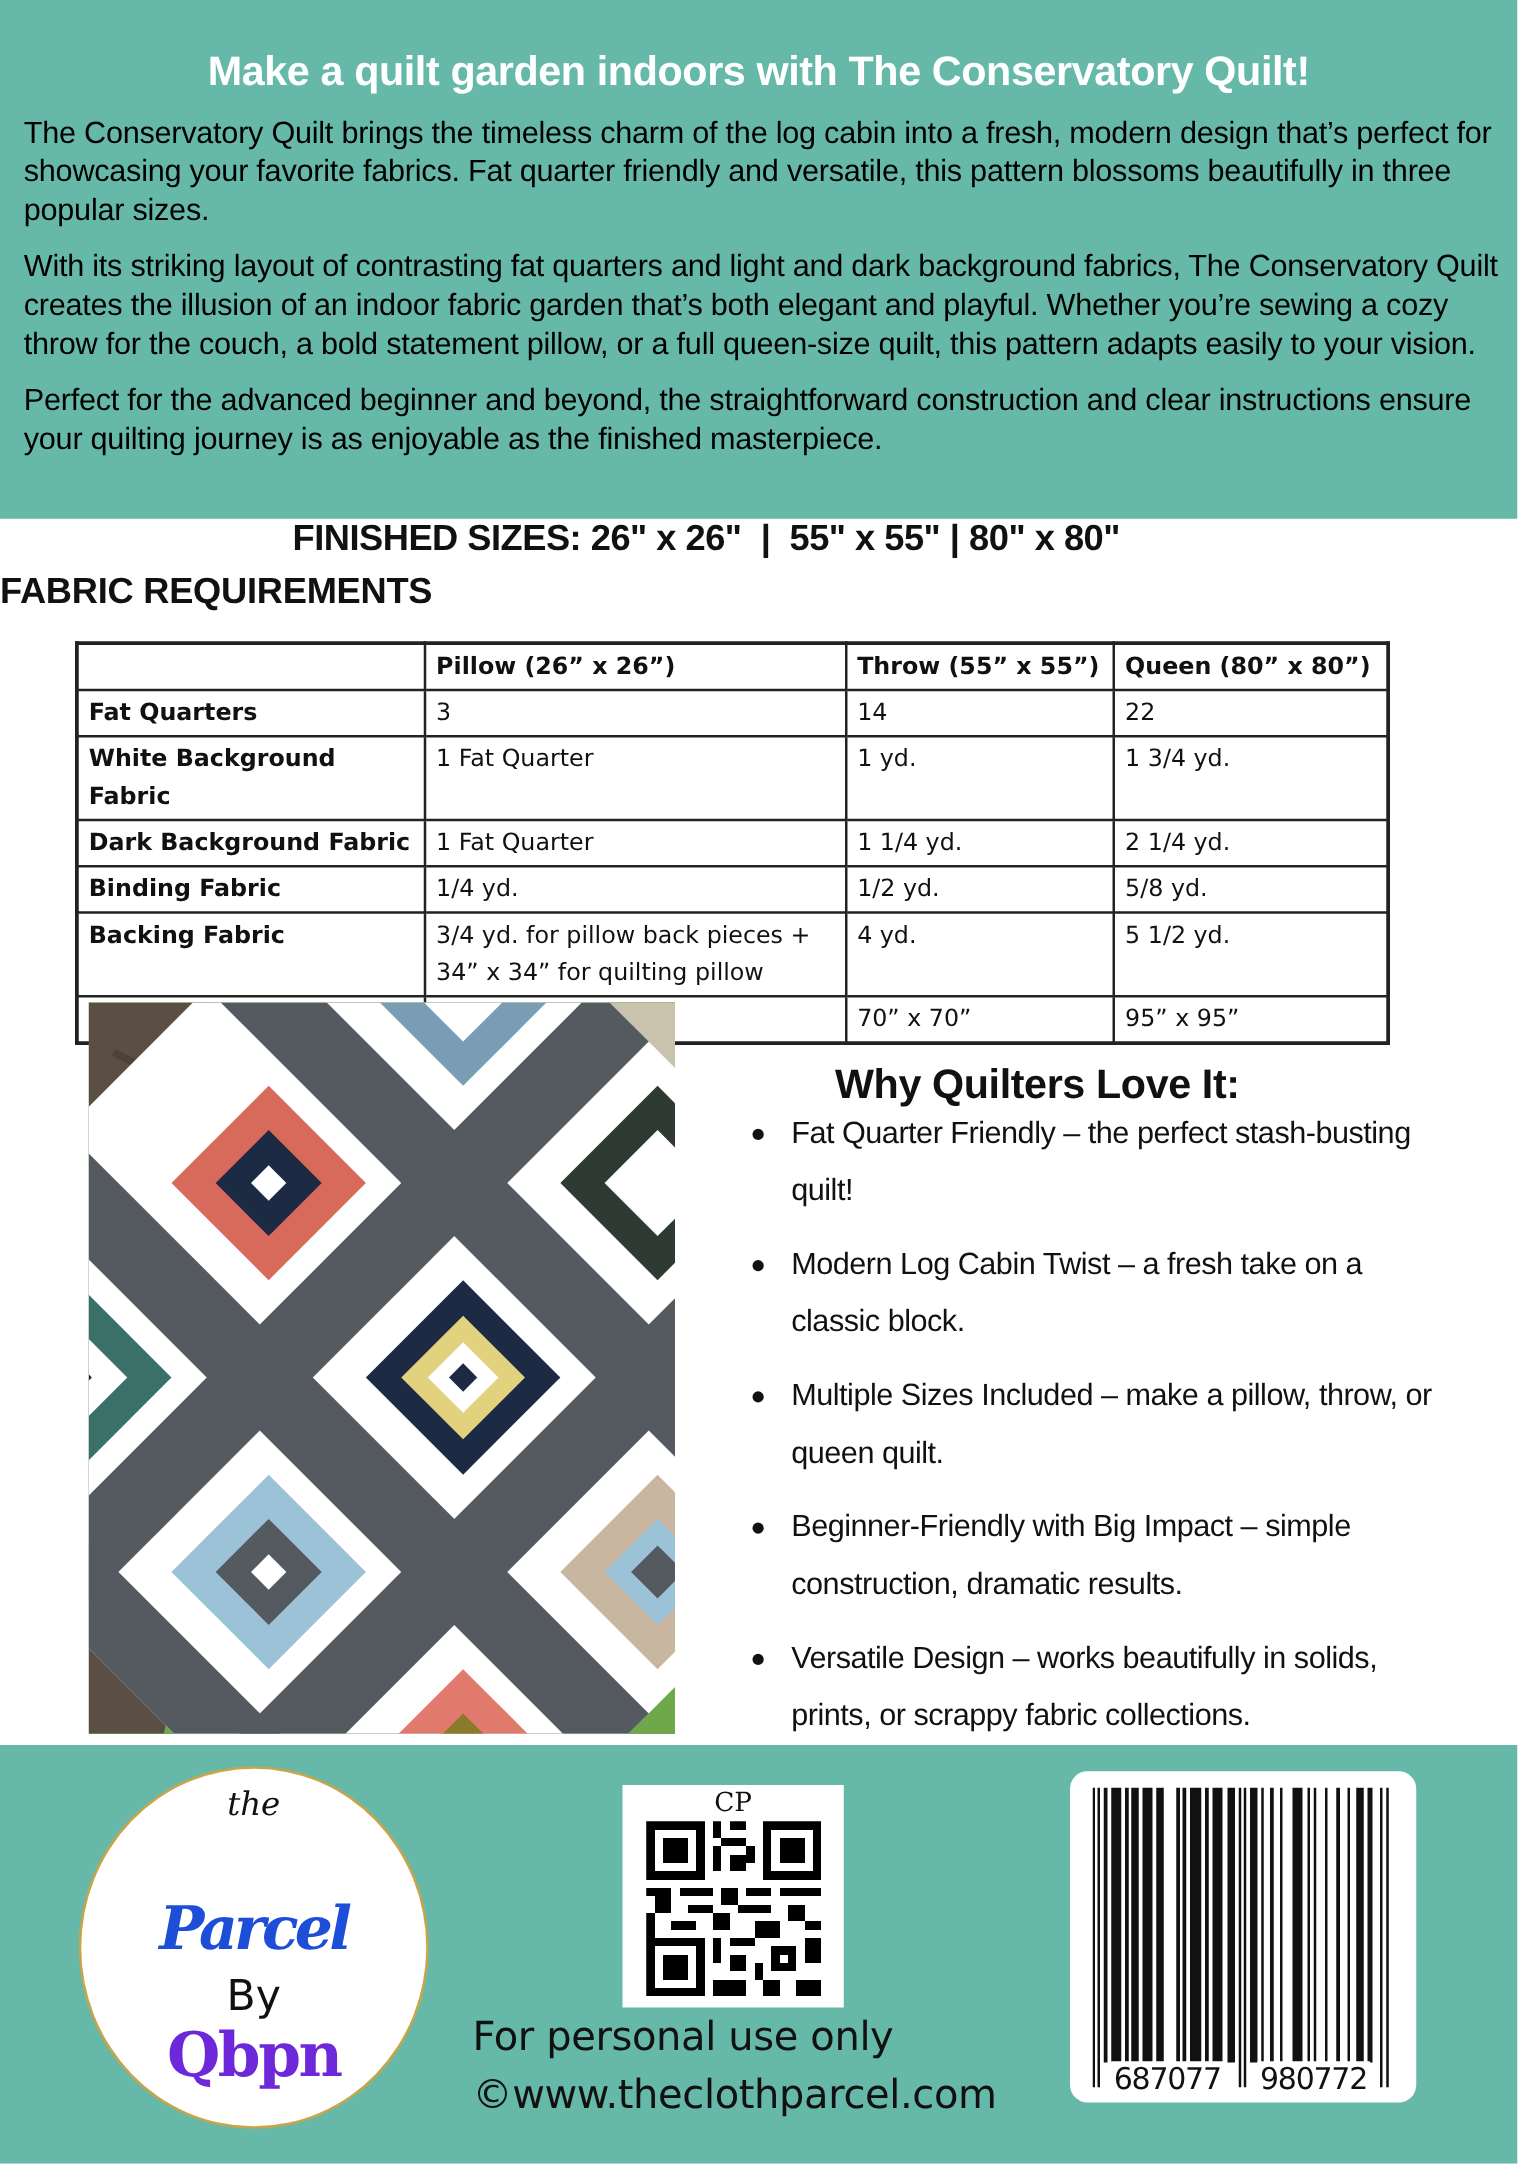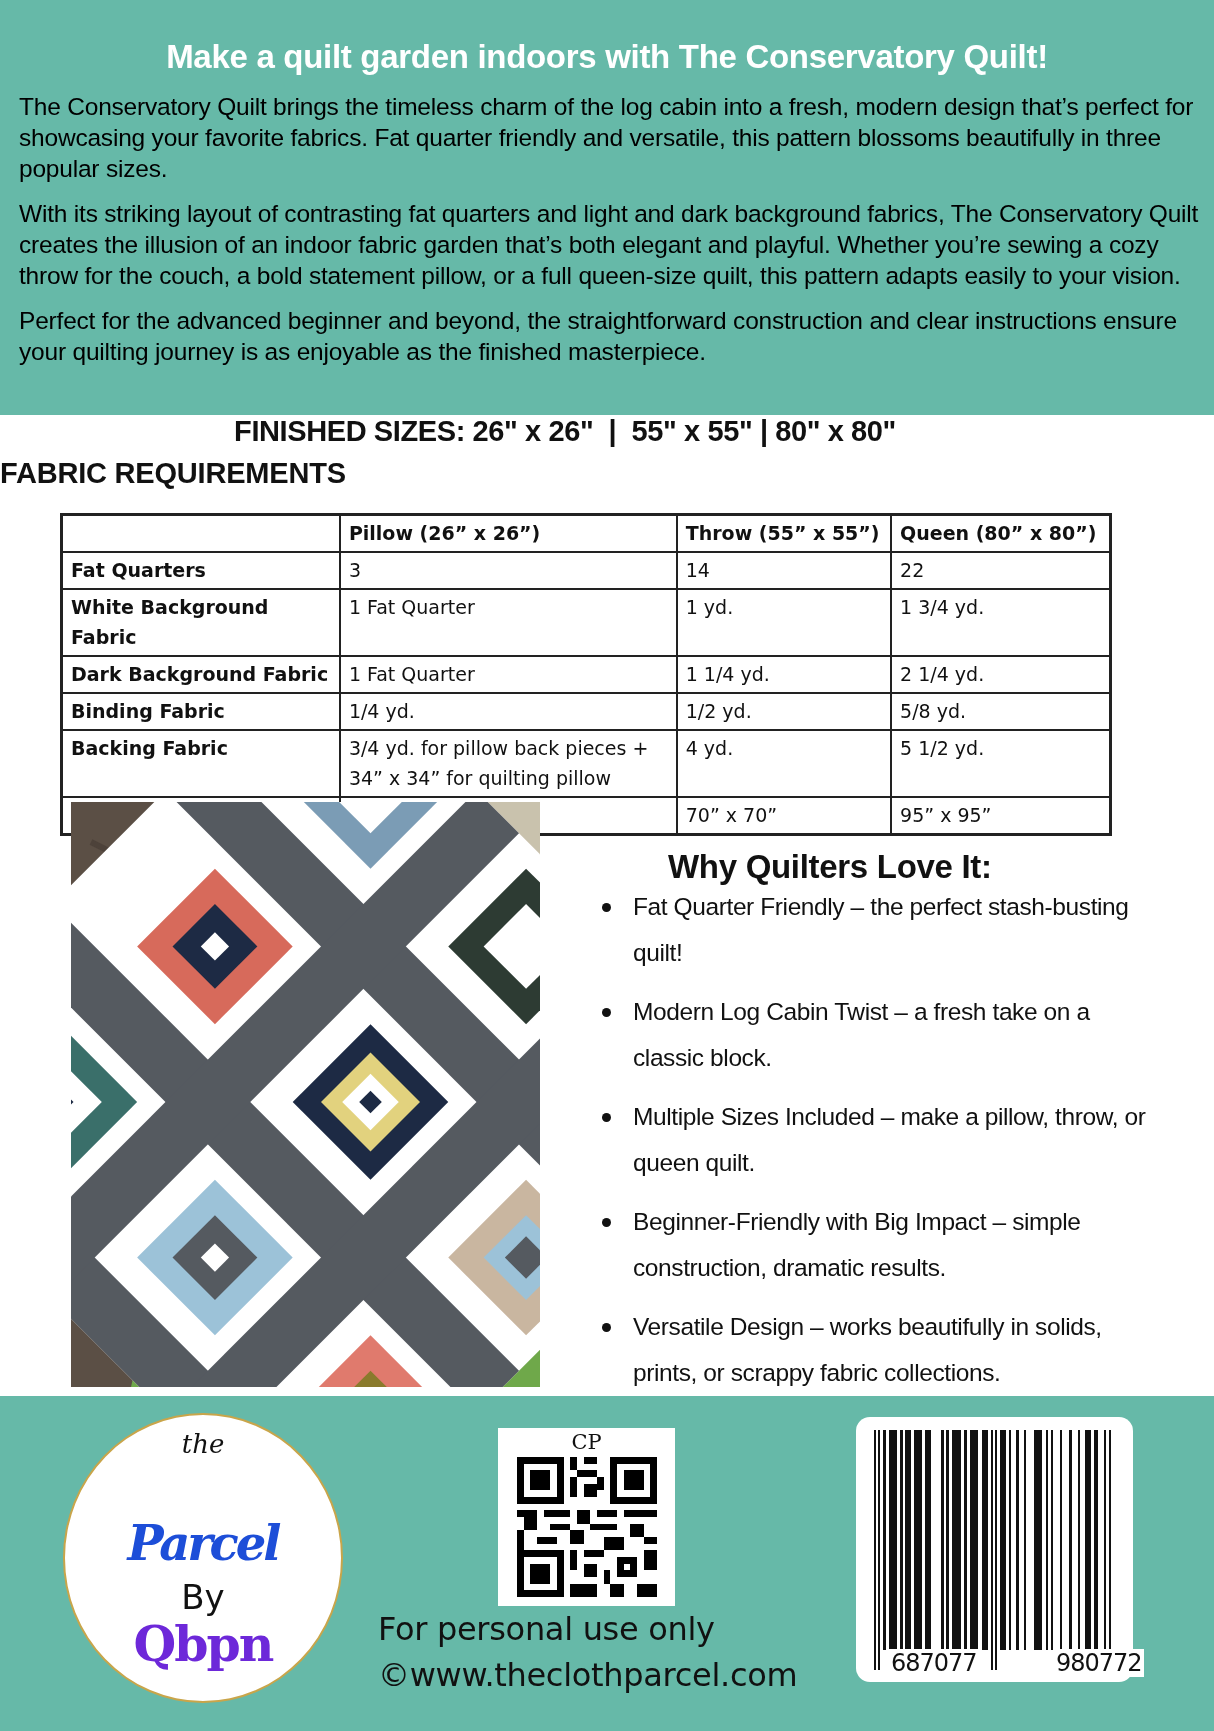--- a/index.html
+++ b/index.html
@@ -44,21 +44,21 @@
   .qr-box { position: absolute; left: 498px; top: 1428px; width: 177px; height: 178px; background: #fff; }
   .qr-box .qr-cap { position: absolute; top: 2px; left: 0; width: 100%; text-align: center; font-size: 21px; font-family: "DejaVu Serif", serif; }
   .qr-box svg { position: absolute; left: 19px; top: 29px; }
 
   .personal { position: absolute; left: 378px; top: 1610px; font-size: 32px; font-family: "DejaVu Sans", sans-serif; color: #111; letter-spacing: -0.3px; }
   .copyright { position: absolute; left: 378px; top: 1656px; font-size: 32px; font-family: "DejaVu Sans", sans-serif; color: #111; letter-spacing: -0.3px; }
 
   .barcode-box { position: absolute; left: 856px; top: 1417px; width: 277px; height: 265px; background: #fff; border-radius: 14px; }
   .barcode-box svg { position: absolute; left: 18px; top: 13px; }
   .bc-left { position: absolute; left: 33px; top: 232px; font-size: 24px; font-family: "DejaVu Sans", sans-serif; letter-spacing: -1px; background: #fff; padding: 0 2px; }
-  .bc-right { position: absolute; left: 150px; top: 232px; font-size: 24px; font-family: "DejaVu Sans", sans-serif; letter-spacing: -1px; background: #fff; padding: 0 2px; margin-left: 48px; }
+  .bc-right { position: absolute; left: 150px; top: 232px; font-size: 24px; font-family: "DejaVu Sans", sans-serif; letter-spacing: -1px; background: #fff; padding: 0 2px; }
 </style>
 </head>
 <body>
 
 <div class="top-band"></div>
 <h1 class="headline">Make a quilt garden indoors with The Conservatory Quilt!</h1>
 <div class="intro">
   <p>The Conservatory Quilt brings the timeless charm of the log cabin into a fresh, modern design that’s perfect for showcasing your favorite fabrics. Fat quarter friendly and versatile, this pattern blossoms beautifully in three popular sizes.</p>
   <p>With its striking layout of contrasting fat quarters and light and dark background fabrics, The Conservatory Quilt creates the illusion of an indoor fabric garden that’s both elegant and playful. Whether you’re sewing a cozy throw for the couch, a bold statement pillow, or a full queen-size quilt, this pattern adapts easily to your vision.</p>
   <p>Perfect for the advanced beginner and beyond, the straightforward construction and clear instructions ensure your quilting journey is as enjoyable as the finished masterpiece.</p>

